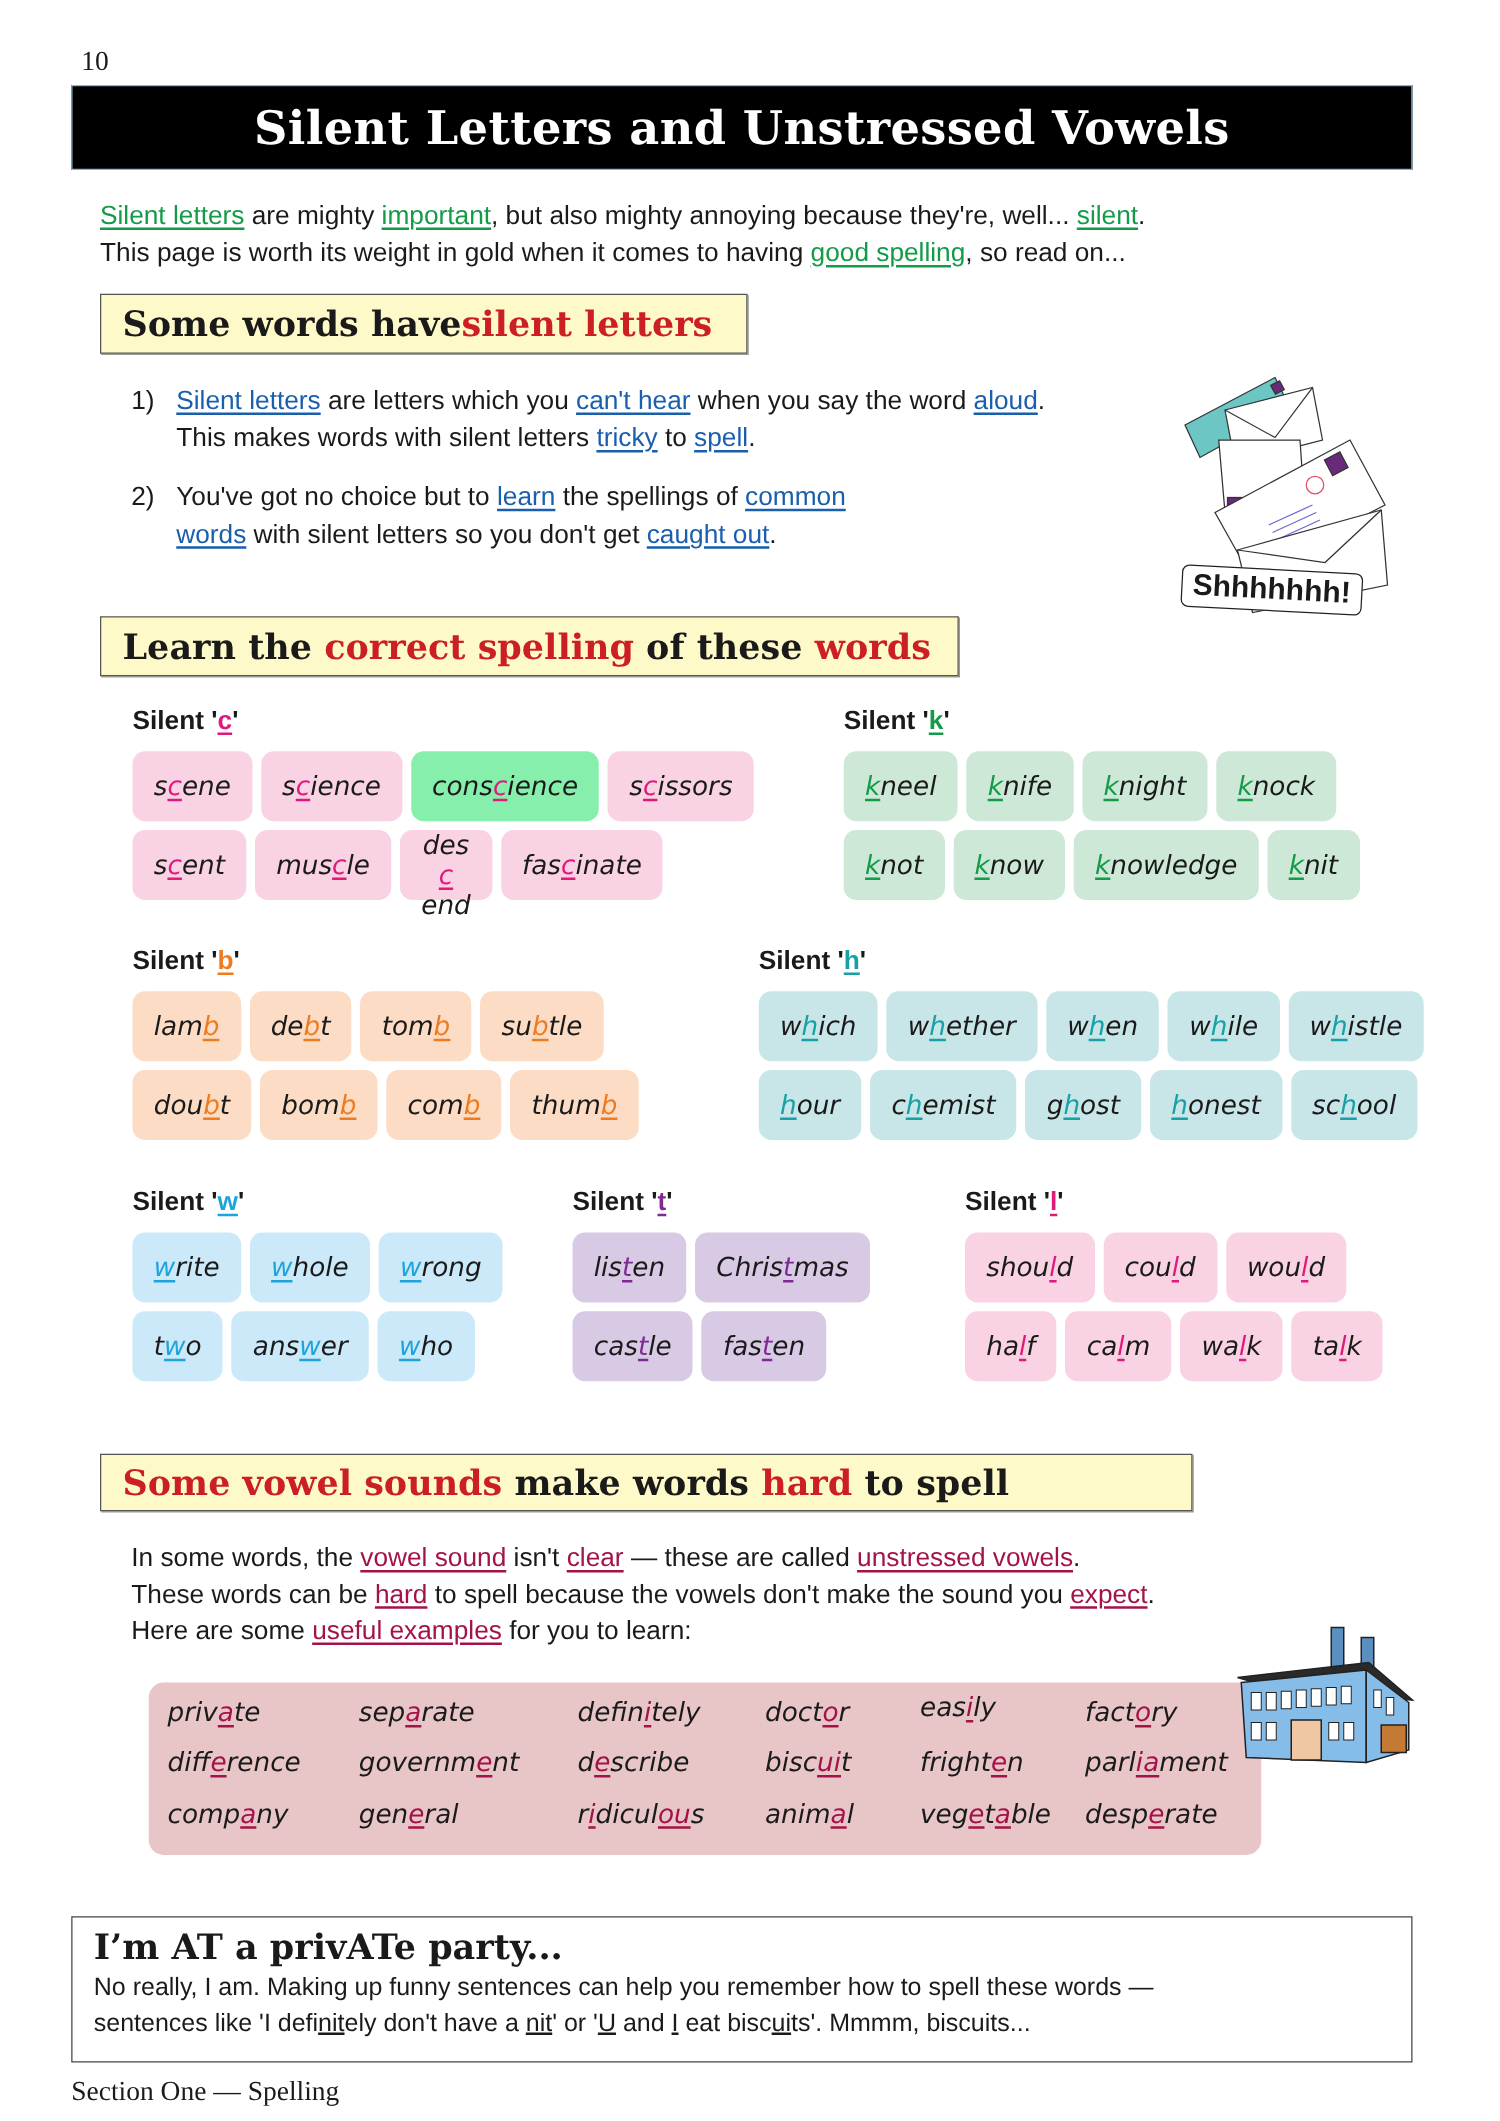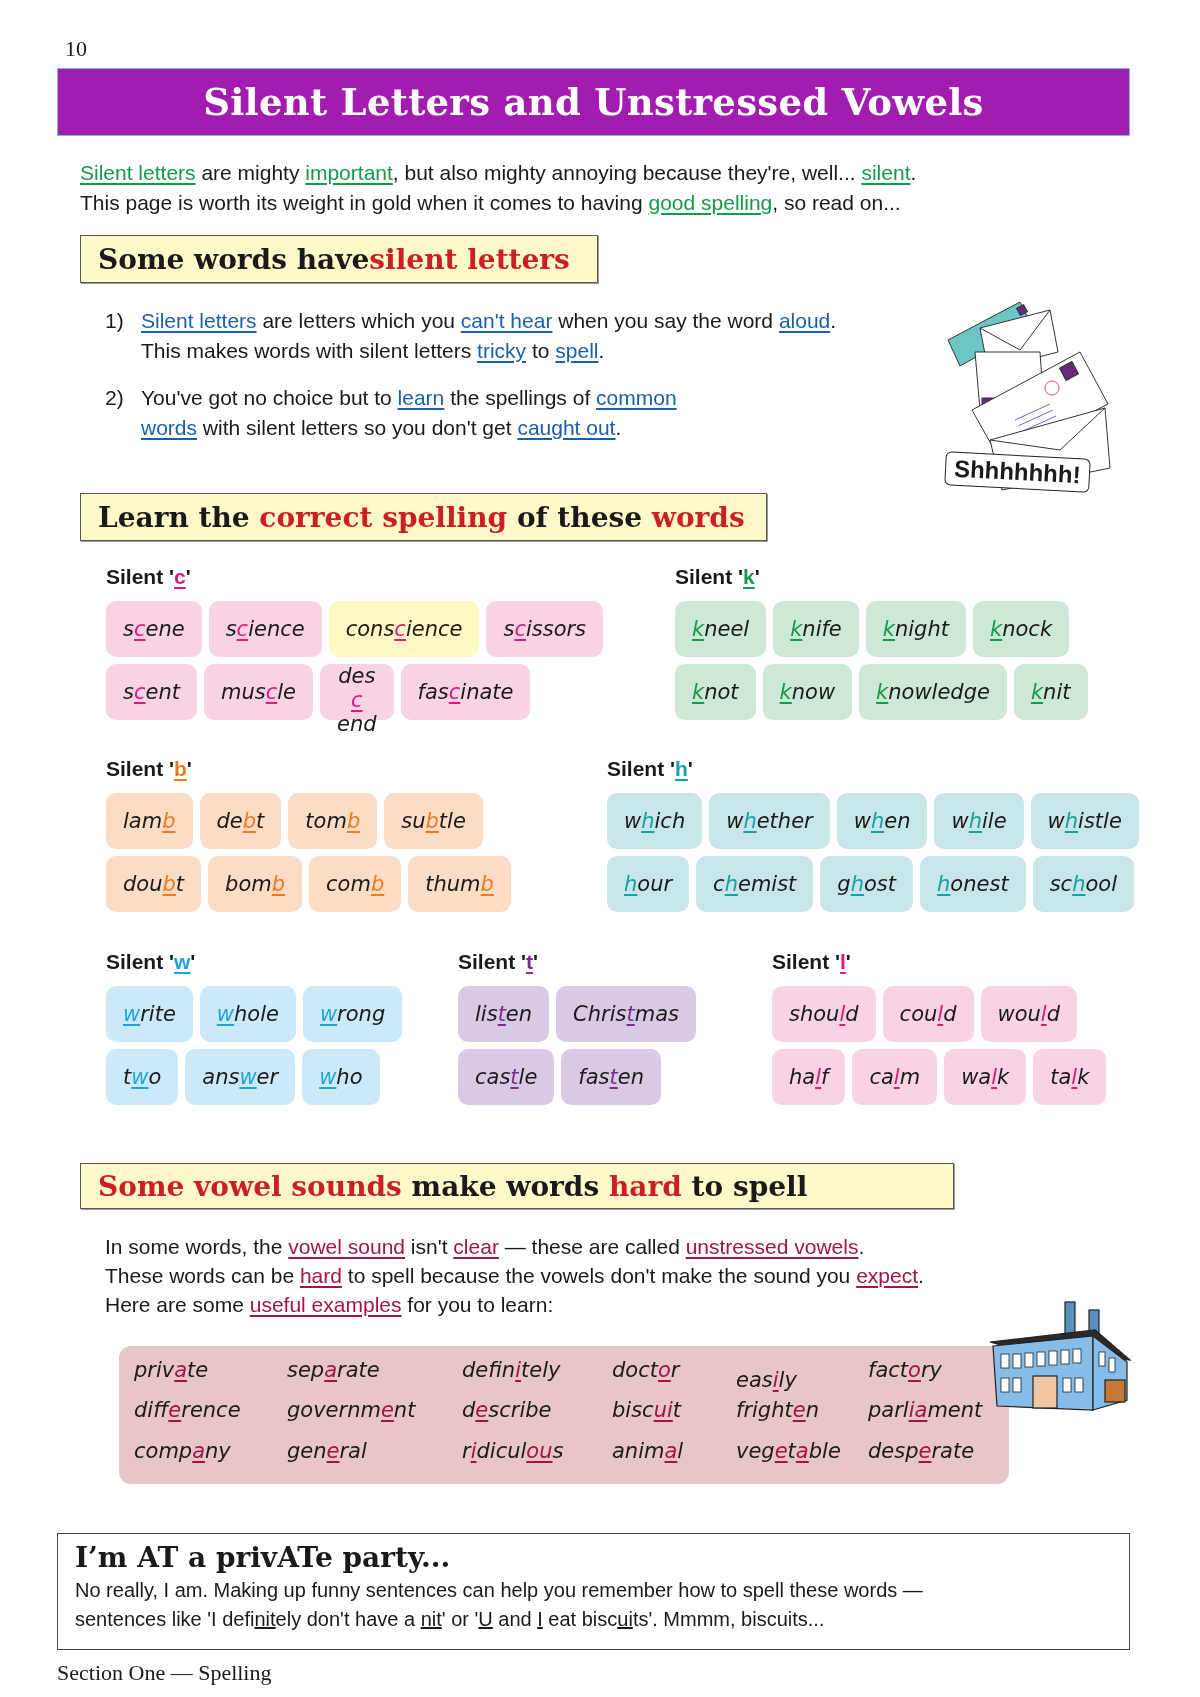--- a/index.html
+++ b/index.html
@@ -1,19 +1,19 @@
 <!DOCTYPE html>
 <html><head>
 <meta charset="utf-8">
 <style>
   html,body{margin:0;padding:0;background:#fff;}
   body{width:1200px;height:1697px;position:relative;overflow:hidden;font-family:"Liberation Sans",sans-serif;color:#1a1a1a;}
   .abs{position:absolute;}
   .page-num{left:65px;top:36px;font-family:"Liberation Serif",serif;font-size:22px;}
-  .banner{left:57px;top:68px;width:1073px;height:68px;background:#a21caf;border:1px solid #7fb8d6;box-sizing:border-box;display:flex;align-items:center;justify-content:center;}
+  .banner{left:57px;top:68px;width:1073px;height:68px;background:#000000;border:1px solid #7fb8d6;box-sizing:border-box;display:flex;align-items:center;justify-content:center;}
   .banner span{font-family:"DejaVu Serif",serif;font-weight:bold;color:#fff;font-size:37px;letter-spacing:0.3px;}
   .intro{left:80px;top:158px;font-size:21px;line-height:30px;}
   .g{color:#139b48;text-decoration:underline;text-decoration-thickness:2px;text-underline-offset:3px;}
   .b{color:#1a5fae;text-decoration:underline;text-decoration-thickness:2px;text-underline-offset:3px;}
   .m{color:#a3134a;text-decoration:underline;text-decoration-thickness:2px;text-underline-offset:3px;}
   .hdr{background:#fdf9c8;border:1.5px solid #555;box-sizing:border-box;box-shadow:1px 1px 0 #999;display:flex;align-items:center;padding-left:17px;font-family:"DejaVu Serif",serif;font-weight:bold;font-size:28px;white-space:nowrap;}
   .red{color:#cc1f24;}
   .pts{font-size:21px;line-height:30px;}
   .num{display:inline-block;width:36px;}
   .grp-label{font-size:21px;font-weight:bold;}
@@ -93,21 +93,21 @@
         <div class="pill" style="background: rgb(249, 211, 227);">
           <span>s</span>
           <u style="color: rgb(224, 25, 125);">c</u>
           <span>ene</span>
         </div>
         <div class="pill" style="background: rgb(249, 211, 227);">
           <span>s</span>
           <u style="color: rgb(224, 25, 125);">c</u>
           <span>ience</span>
         </div>
-        <div class="pill" style="background: #fef9c3;">
+        <div class="pill" style="background: #86efac;">
           <span>cons</span>
           <u style="color: rgb(224, 25, 125);">c</u>
           <span>ience</span>
         </div>
         <div class="pill" style="background: rgb(249, 211, 227);">
           <span>s</span>
           <u style="color: rgb(224, 25, 125);">c</u>
           <span>issors</span>
         </div>
       </div>
@@ -385,21 +385,21 @@
   <div><span>In some words, the </span><span class="m">vowel sound</span><span> isn't </span><span class="m">clear</span><span> — these are called </span><span class="m">unstressed vowels</span><span>.</span></div>
   <div><span>These words can be </span><span class="m">hard</span><span> to spell because the vowels don't make the sound you </span><span class="m">expect</span><span>.</span></div>
   <div><span>Here are some </span><span class="m">useful examples</span><span> for you to learn:</span></div>
 </div>
 
 <div class="abs vowels" id="vowels">
     <div class="vw" style="left: 15px; top: 12px;"><span>priv</span><u>a</u><span>te</span></div>
     <div class="vw" style="left: 168px; top: 12px;"><span>sep</span><u>a</u><span>rate</span></div>
     <div class="vw" style="left: 343px; top: 12px;"><span>defin</span><u>i</u><span>tely</span></div>
     <div class="vw" style="left: 493px; top: 12px;"><span>doct</span><u>o</u><span>r</span></div>
-    <div class="vw" style="left: 617px; top: 22px;"><span>eas</span><u>i</u><span>ly</span></div>
+    <div class="vw" style="left: 617px; top: 8px;"><span>eas</span><u>i</u><span>ly</span></div>
     <div class="vw" style="left: 749px; top: 12px;"><span>fact</span><u>o</u><span>ry</span></div>
     <div class="vw" style="left: 15px; top: 52px;"><span>diff</span><u>e</u><span>rence</span></div>
     <div class="vw" style="left: 168px; top: 52px;"><span>governm</span><u>e</u><span>nt</span></div>
     <div class="vw" style="left: 343px; top: 52px;"><span>d</span><u>e</u><span>scribe</span></div>
     <div class="vw" style="left: 493px; top: 52px;"><span>bisc</span><u>ui</u><span>t</span></div>
     <div class="vw" style="left: 617px; top: 52px;"><span>fright</span><u>e</u><span>n</span></div>
     <div class="vw" style="left: 749px; top: 52px;"><span>parl</span><u>ia</u><span>ment</span></div>
     <div class="vw" style="left: 15px; top: 93px;"><span>comp</span><u>a</u><span>ny</span></div>
     <div class="vw" style="left: 168px; top: 93px;"><span>gen</span><u>e</u><span>ral</span></div>
     <div class="vw" style="left: 343px; top: 93px;"><span>r</span><u>i</u><span>dicul</span><u>ou</u><span>s</span></div>

